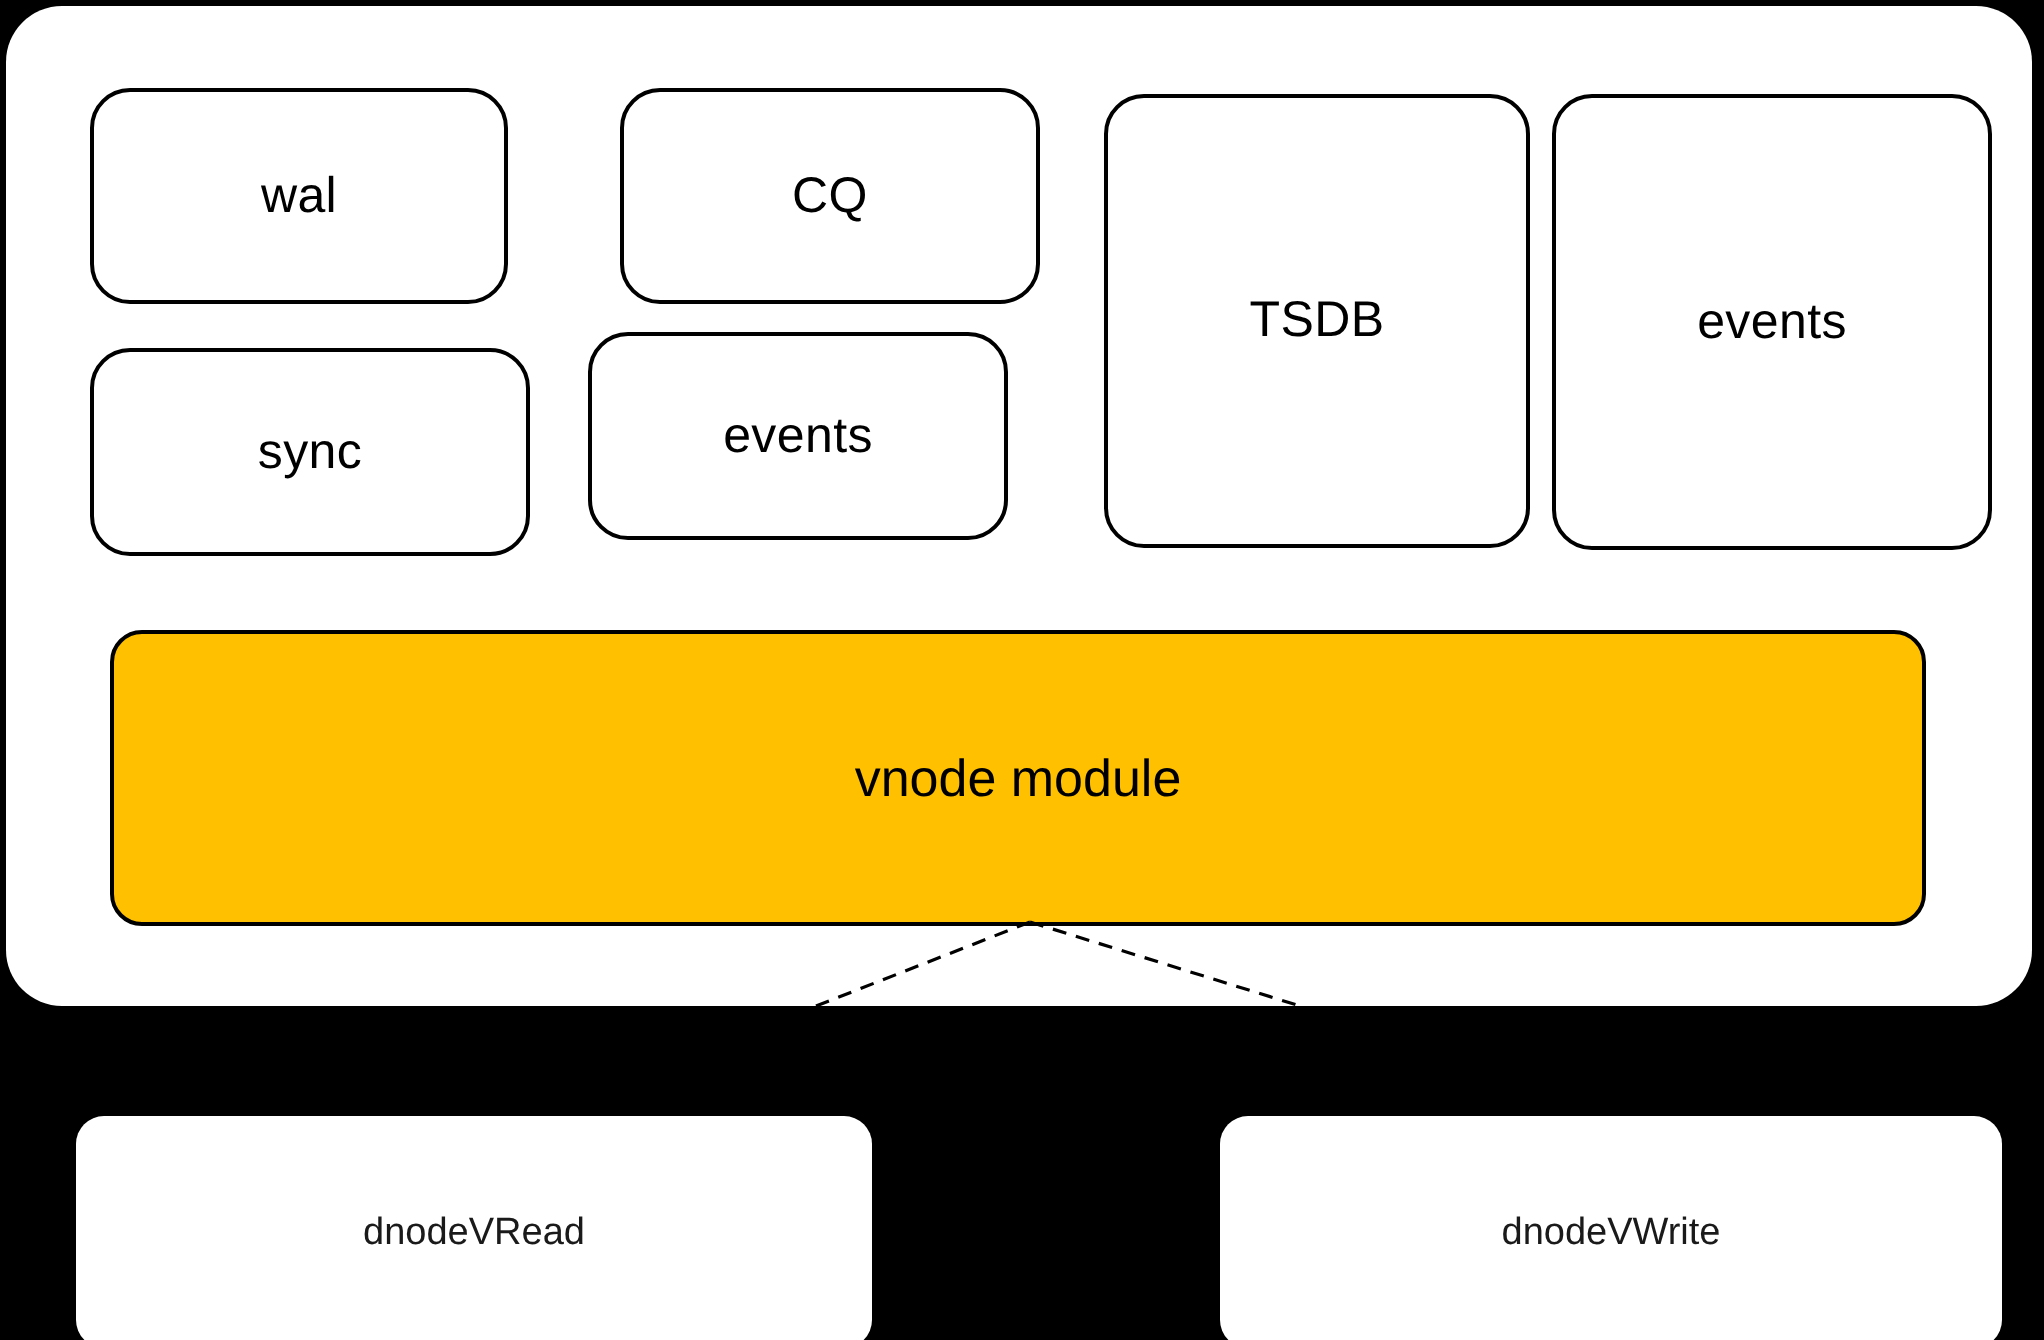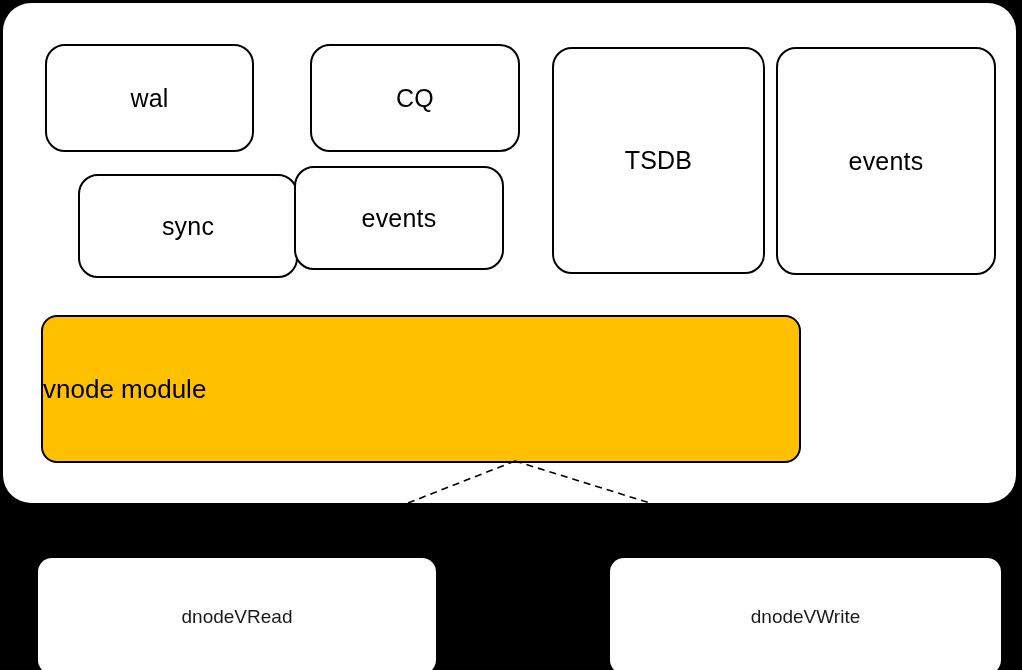--- a/index.html
+++ b/index.html
@@ -42,39 +42,39 @@
   .module-box .box-label {
     font-size: 25px;
     color: #000000;
     line-height: 1;
     letter-spacing: 0.2px;
   }
 
   
   .box-wal    { left: 42px;  top: 41px;  width: 209px; height: 108px; }
   .box-cq     { left: 291px; top: 41px;  width: 210px; height: 108px; margin-left: 16px; }
-  .box-sync   { left: 42px;  top: 171px; width: 220px; height: 104px; margin-left: 33px; }
+  .box-sync   { left: 42px;  top: 171px; width: 220px; height: 104px; }
   .box-events { left: 291px; top: 163px; width: 210px; height: 104px; }
   .box-tsdb   { left: 533px; top: 44px;  width: 213px; height: 227px; margin-left: 16px; }
   .box-query  { left: 773px; top: 44px;  width: 220px; height: 228px; }
 
   
   .vnode-module-bar {
     position: absolute;
-    left: 38px;
+    left: 52px;
     top: 312px;
-    width: 760px;
+    width: 908px;
     height: 148px;
     background: #ffc000;
     border: 2px solid #000000;
     border-radius: 16px;
     box-sizing: border-box;
     display: flex;
     align-items: center;
-    justify-content: flex-start;
+    justify-content: center;
   }
   .vnode-module-bar .box-label {
     font-size: 26px;
     color: #000000;
     line-height: 1;
   }
 
   
   .connectors {
     position: absolute;

